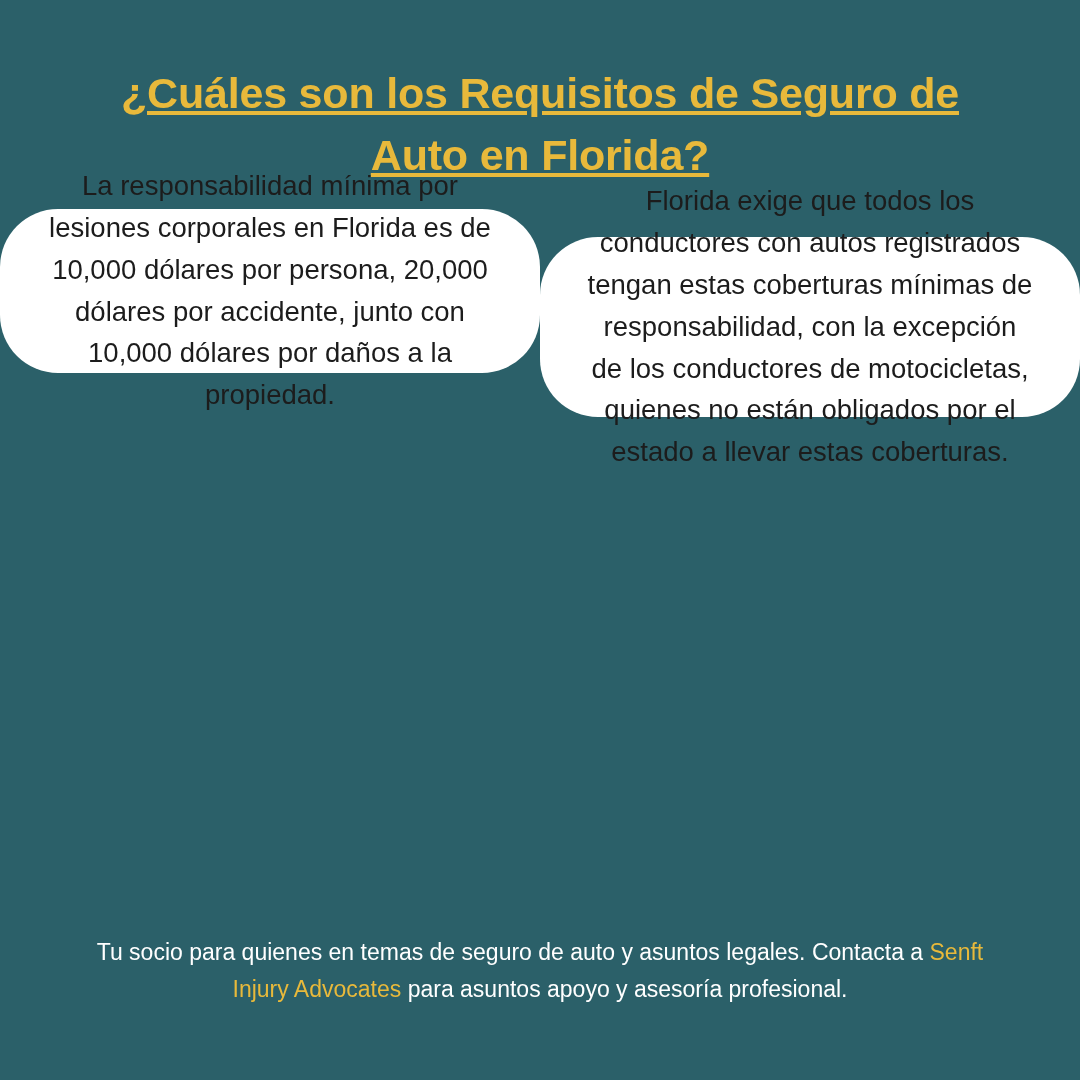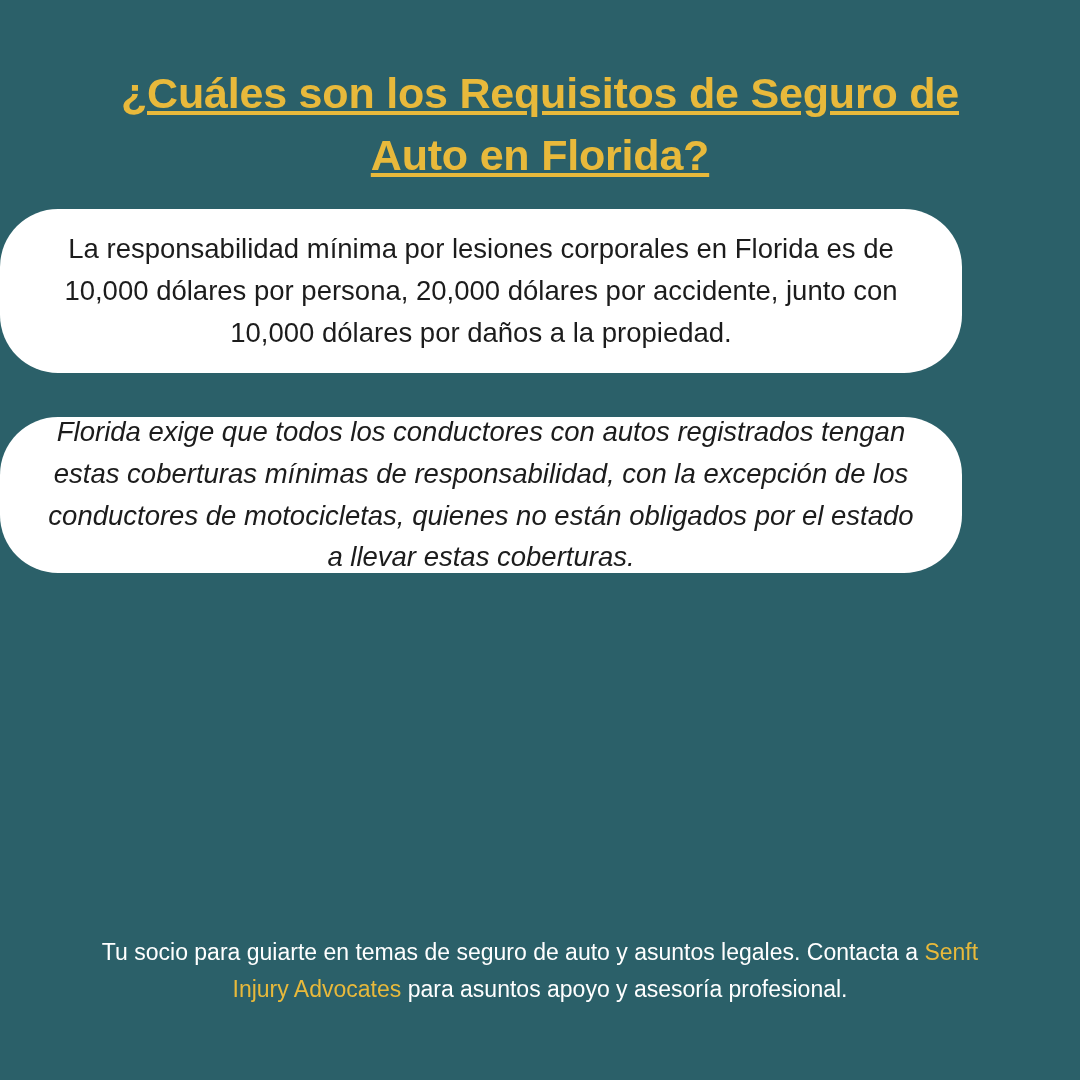--- a/index.html
+++ b/index.html
@@ -29,41 +29,41 @@
     font-size: 43px;
     font-weight: bold;
     line-height: 1.45;
     text-align: center;
     letter-spacing: -0.2px;
     text-decoration: underline;
   }
   .cards {
     width: 100%;
     display: flex;
-    flex-direction: column;
-    align-items: flex-start;
+    flex-direction: row;
+    align-items: flex-end;
     margin-top: 22px;
   }
   .card {
     width: 962px;
     background: #ffffff;
     border-radius: 58px;
     box-sizing: border-box;
     padding: 26px 46px;
     color: #1c1c1c;
     font-size: 27.5px;
     line-height: 1.52;
     text-align: center;
     display: flex;
     align-items: center;
     justify-content: center;
   }
   .card-1 { height: 164px; margin-bottom: 44px; }
   .card-2 { height: 164px; margin-bottom: 44px; }
-  .card-3 { height: 156px; font-style: italic; }
+  .card-3 { height: 180px; }
   .footer {
     position: absolute;
     left: 0;
     right: 0;
     bottom: 72px;
     text-align: center;
     color: #ffffff;
     font-size: 23px;
     line-height: 1.62;
     padding: 0 80px;
@@ -83,16 +83,16 @@
   <div class="cards">
     <div class="card card-1">
       <span>La responsabilidad mínima por lesiones corporales en Florida es de 10,000 dólares por persona, 20,000 dólares por accidente, junto con 10,000 dólares por daños a la propiedad.</span>
     </div>
     <div class="card card-3">
       <span>Florida exige que todos los conductores con autos registrados tengan estas coberturas mínimas de responsabilidad, con la excepción de los conductores de motocicletas, quienes no están obligados por el estado a llevar estas coberturas.</span>
     </div>
   </div>
 
   <div class="footer">
-    <span>Tu socio para guiarte en temas de seguro de auto y asuntos legales. Contacta a </span><span class="brand">Senft Injury Advocates</span><span> para asuntos apoyo y asesoría profesional.</span>
+    <span>Tu socio para quienes en temas de seguro de auto y asuntos legales. Contacta a </span><span class="brand">Senft Injury Advocates</span><span> para asuntos apoyo y asesoría profesional.</span>
   </div>
 
 </div>
 
 </body></html>

